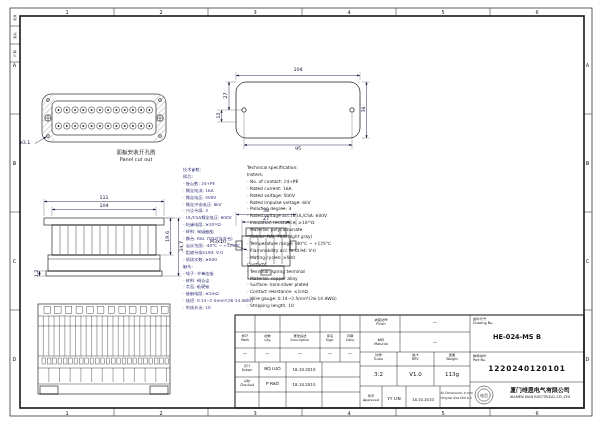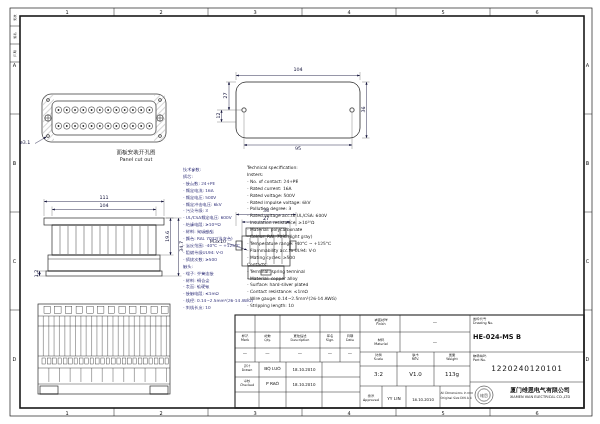--- a/index.html
+++ b/index.html
@@ -10,21 +10,21 @@
   .viewlabel{position:absolute;text-align:center;color:#1a1a1a;line-height:1.1;white-space:nowrap}
   .spec{position:absolute;white-space:nowrap}
   #spec-cn{left:183px;top:167px;width:62px;font-size:4.2px;line-height:6.9px;color:#32327a}
   #spec-en{left:247px;top:165px;width:116px;font-size:4.4px;line-height:6.9px;color:#1c1c1c}
   .tbh{position:absolute;text-align:center;font-size:3.3px;line-height:1.3;color:#111;white-space:nowrap}
   .tbh span{display:block}
   .tbh.la{text-align:left}
   .tbv{position:absolute;text-align:center;font-size:4.3px;color:#111;line-height:1;white-space:nowrap}
   .tbv.mid{font-size:5.5px}
   .tbv.big{font-size:6.6px;font-weight:bold}
-  .tbv.huge{font-size:7.4px;font-weight:normal;letter-spacing:0.8px}
+  .tbv.huge{font-size:7.4px;font-weight:bold;letter-spacing:0.8px}
   .company-cn{position:absolute;font-size:6px;font-weight:bold;text-align:center;white-space:nowrap}
   .company-en{position:absolute;font-size:3.5px;text-align:center;white-space:nowrap}
   .note{position:absolute;font-size:3px;line-height:1.6;text-align:center;color:#222;white-space:nowrap}
   .logo-txt{position:absolute;font-size:4px;color:#444;text-align:center;white-space:nowrap}
 </style>
 </head>
 <body>
 
 <svg class="lw" width="600" height="424" viewBox="0 0 600 424">
   <defs>
@@ -463,21 +463,21 @@
 
 <div class="note" style="left:440.5px;top:391px;width:29px">
   <div>All Dimensions in mm</div>
   <div>Original Size DIN A 4</div>
 </div>
 
 <div class="tbh la" style="left:473px;top:317px;width:34px">
     <span>图样代号</span>
     <span>Drawing No.</span>
   </div>
-<div class="tbv big" style="left:450px;top:334px;width:94px">HE-024-MS B</div>
+<div class="tbv big" style="left:470px;top:334px;width:94px">HE-024-MS B</div>
 <div class="tbh la" style="left:473px;top:354px;width:34px">
     <span>物料编码</span>
     <span>Part No.</span>
   </div>
 <div class="tbv huge" style="left:470px;top:365px;width:114px">1220240120101</div>
 
 <div class="logo-txt" style="left:474px;top:393px;width:20px">维恩</div>
 <div class="company-cn" style="left:497px;top:385.5px;width:86px">厦门维恩电气有限公司</div>
 <div class="company-en" style="left:497px;top:394.5px;width:86px">XIAMEN VIAN ELECTRICAL CO.,LTD</div>
 

